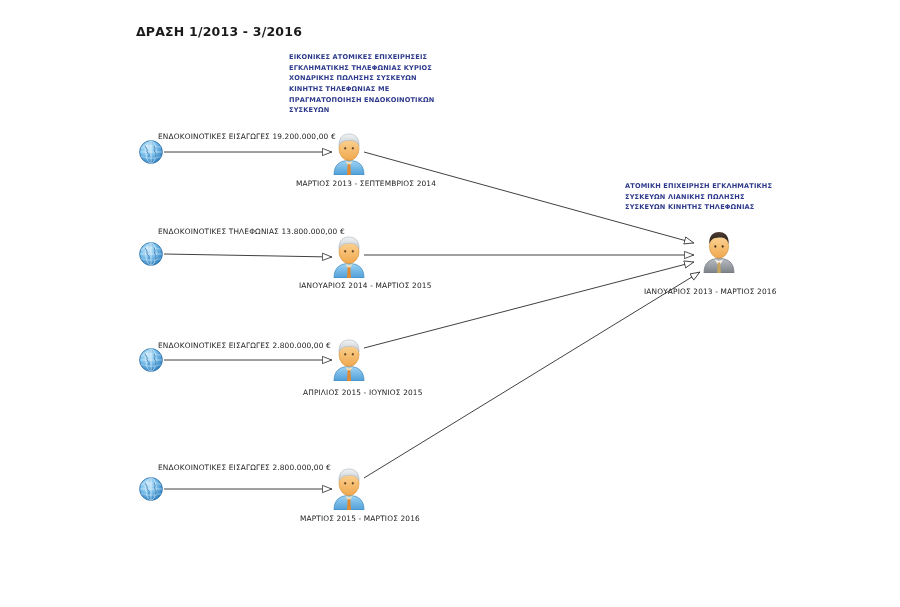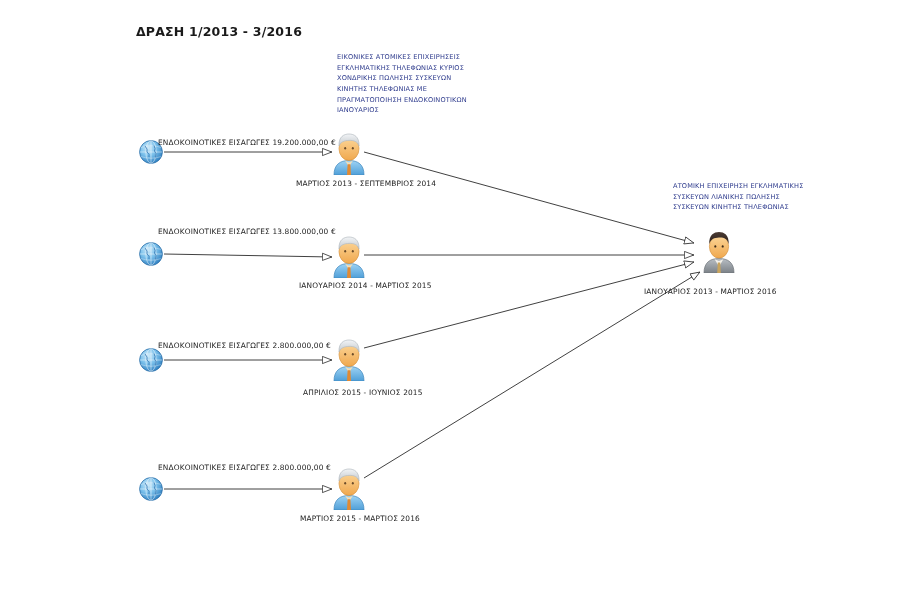--- a/index.html
+++ b/index.html
@@ -35,25 +35,24 @@
     font-size: 12.5px;
     letter-spacing: 0.2px;
     color: #1a1a1a;
     white-space: nowrap;
   }
 
   .note-block {
     position: absolute;
     font-family: "DejaVu Sans", sans-serif;
     font-size: 6.6px;
-    font-weight: normal;
+    font-weight: bold;
     line-height: 1.62;
     color: #2d3a8c;
     letter-spacing: 0.15px;
-    margin-left: 48px;
   }
   .note-left { left: 289px; top: 52px; width: 160px; }
   .note-right { left: 625px; top: 181px; width: 150px; }
   .note-block .note-line { display: block; white-space: nowrap; }
 
   .node { position: absolute; }
 
   
   .globe {
     width: 26px;
@@ -108,21 +107,21 @@
   </svg>
 
   <div class="diagram-title">ΔΡΑΣΗ 1/2013 - 3/2016</div>
 
   <div class="note-block note-left">
     <span class="note-line">ΕΙΚΟΝΙΚΕΣ ΑΤΟΜΙΚΕΣ ΕΠΙΧΕΙΡΗΣΕΙΣ</span>
     <span class="note-line">ΕΓΚΛΗΜΑΤΙΚΗΣ ΤΗΛΕΦΩΝΙΑΣ ΚΥΡΙΟΣ</span>
     <span class="note-line">ΧΟΝΔΡΙΚΗΣ ΠΩΛΗΣΗΣ ΣΥΣΚΕΥΩΝ</span>
     <span class="note-line">ΚΙΝΗΤΗΣ ΤΗΛΕΦΩΝΙΑΣ ΜΕ</span>
     <span class="note-line">ΠΡΑΓΜΑΤΟΠΟΙΗΣΗ ΕΝΔΟΚΟΙΝΟΤΙΚΩΝ</span>
-    <span class="note-line">ΙΑΝΟΥΑΡΙΟΣ</span>
+    <span class="note-line">ΣΥΣΚΕΥΩΝ</span>
   </div>
 
   <div class="note-block note-right">
     <span class="note-line">ΑΤΟΜΙΚΗ ΕΠΙΧΕΙΡΗΣΗ ΕΓΚΛΗΜΑΤΙΚΗΣ</span>
     <span class="note-line">ΣΥΣΚΕΥΩΝ ΛΙΑΝΙΚΗΣ ΠΩΛΗΣΗΣ</span>
     <span class="note-line">ΣΥΣΚΕΥΩΝ ΚΙΝΗΤΗΣ ΤΗΛΕΦΩΝΙΑΣ</span>
   </div>
 
   <div class="node globe" style="left:138px; top:139px;">
     <svg viewBox="0 0 26 26" xmlns="http://www.w3.org/2000/svg">
@@ -136,21 +135,21 @@
       <circle cx="13" cy="13" r="11.4" fill="url(#gg1)" stroke="#2b6ea8" stroke-width="0.8"></circle>
       <ellipse cx="13" cy="13" rx="5.1" ry="11.3" fill="none" stroke="#ffffff" stroke-width="0.65" opacity="0.72"></ellipse>
       <line x1="13" y1="1.8" x2="13" y2="24.3" stroke="#ffffff" stroke-width="0.65" opacity="0.72"></line>
       <line x1="1.8" y1="13" x2="24.3" y2="13" stroke="#ffffff" stroke-width="0.65" opacity="0.72"></line>
       <path d="M3.1 8.4 Q13 5.1 22.9 8.4" fill="none" stroke="#ffffff" stroke-width="0.55" opacity="0.6"></path>
       <path d="M3.1 17.6 Q13 20.9 22.9 17.6" fill="none" stroke="#ffffff" stroke-width="0.55" opacity="0.6"></path>
       <path d="M7 7 Q10 10 9 13 Q12 15 11 18" fill="none" stroke="#2a6fae" stroke-width="0.9" opacity="0.85"></path>
       <path d="M16 6.5 Q18 10 16.5 12 Q19 14 17.5 18.5" fill="none" stroke="#2a6fae" stroke-width="0.9" opacity="0.85"></path>
     </svg>
   </div>
-  <div class="edge-label" style="left:158px; top:138px;text-align:right;">ΕΝΔΟΚΟΙΝΟΤΙΚΕΣ ΕΙΣΑΓΩΓΕΣ 19.200.000,00 €</div>
+  <div class="edge-label" style="left:158px; top:132px;text-align:right;">ΕΝΔΟΚΟΙΝΟΤΙΚΕΣ ΕΙΣΑΓΩΓΕΣ 19.200.000,00 €</div>
   <div class="node person" style="left:330px; top:131px;">
     <svg viewBox="0 0 38 44" xmlns="http://www.w3.org/2000/svg">
       <defs>
         <linearGradient id="sh1" x1="0" y1="0" x2="0" y2="1">
           <stop offset="0%" stop-color="#9ed3f4"></stop>
           <stop offset="100%" stop-color="#4f9fd8"></stop>
         </linearGradient>
         <linearGradient id="fc1" x1="0" y1="0" x2="0" y2="1">
           <stop offset="0%" stop-color="#fcd79a"></stop>
           <stop offset="100%" stop-color="#f0a84e"></stop>
@@ -176,21 +175,21 @@
       <circle cx="13" cy="13" r="11.4" fill="url(#gg1)" stroke="#2b6ea8" stroke-width="0.8"></circle>
       <ellipse cx="13" cy="13" rx="5.1" ry="11.3" fill="none" stroke="#ffffff" stroke-width="0.65" opacity="0.72"></ellipse>
       <line x1="13" y1="1.8" x2="13" y2="24.3" stroke="#ffffff" stroke-width="0.65" opacity="0.72"></line>
       <line x1="1.8" y1="13" x2="24.3" y2="13" stroke="#ffffff" stroke-width="0.65" opacity="0.72"></line>
       <path d="M3.1 8.4 Q13 5.1 22.9 8.4" fill="none" stroke="#ffffff" stroke-width="0.55" opacity="0.6"></path>
       <path d="M3.1 17.6 Q13 20.9 22.9 17.6" fill="none" stroke="#ffffff" stroke-width="0.55" opacity="0.6"></path>
       <path d="M7 7 Q10 10 9 13 Q12 15 11 18" fill="none" stroke="#2a6fae" stroke-width="0.9" opacity="0.85"></path>
       <path d="M16 6.5 Q18 10 16.5 12 Q19 14 17.5 18.5" fill="none" stroke="#2a6fae" stroke-width="0.9" opacity="0.85"></path>
     </svg>
   </div>
-  <div class="edge-label" style="left:158px; top:227px;">ΕΝΔΟΚΟΙΝΟΤΙΚΕΣ ΕΙΣΑΓΩΓΕΣ 13.800.000,00 €</div>
+  <div class="edge-label" style="left:158px; top:227px;">ΕΝΔΟΚΟΙΝΟΤΙΚΕΣ ΤΗΛΕΦΩΝΙΑΣ 13.800.000,00 €</div>
   <div class="node person" style="left:330px; top:234px;">
     <svg viewBox="0 0 38 44" xmlns="http://www.w3.org/2000/svg">
       <path d="M4 44 C4 33.5 10 29.5 19 29.5 C28 29.5 34 33.5 34 44 Z" fill="url(#sh1)" stroke="#3f87bd" stroke-width="0.7"></path>
       <path d="M15.2 29.8 L19 36 L22.8 29.8 L19 31.6 Z" fill="#f6ddb4" opacity="0.95"></path>
       <path d="M17.6 33.2 L20.4 33.2 L21 44 L17 44 Z" fill="#e08a34"></path>
       <ellipse cx="19" cy="17.5" rx="10" ry="12" fill="url(#fc1)" stroke="#d89540" stroke-width="0.7"></ellipse>
       <path d="M9 14.8 C8.6 5.6 14 3 19 3 C24 3 29.4 5.6 29 14.8 C27.5 10.5 24 9.2 19 9.4 C14.3 9.6 10.7 10.8 9 14.8 Z" fill="url(#hr1)" stroke="#b5bbc1" stroke-width="0.7"></path>
       <ellipse cx="15.2" cy="17.2" rx="1.0" ry="1.2" fill="#6b4c2a"></ellipse>
       <ellipse cx="22.8" cy="17.2" rx="1.0" ry="1.2" fill="#6b4c2a"></ellipse>
     </svg>

